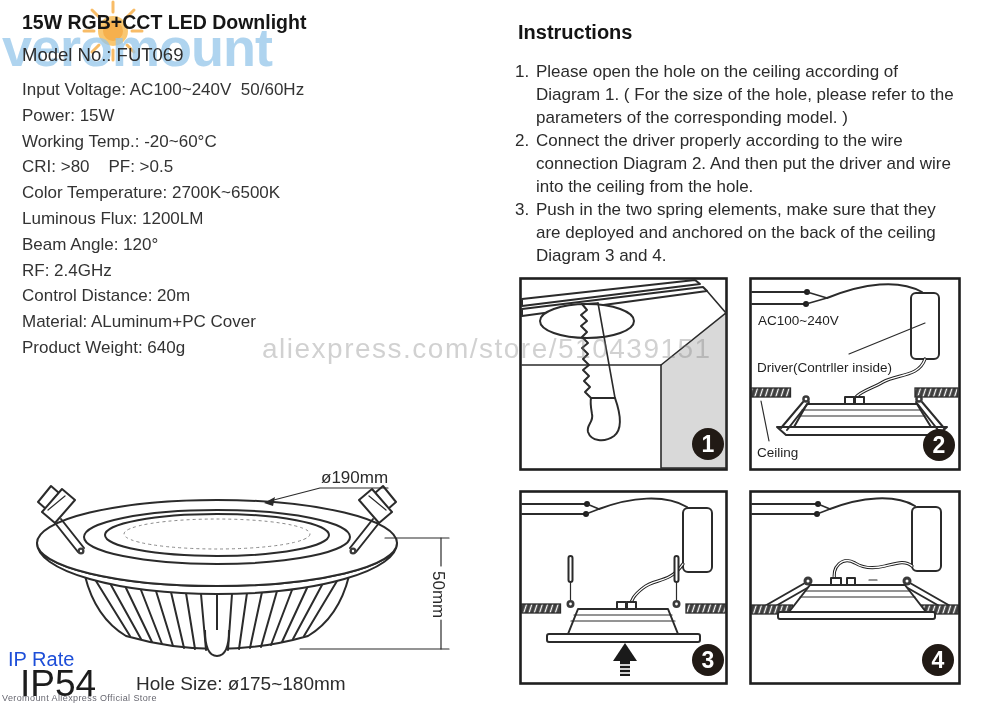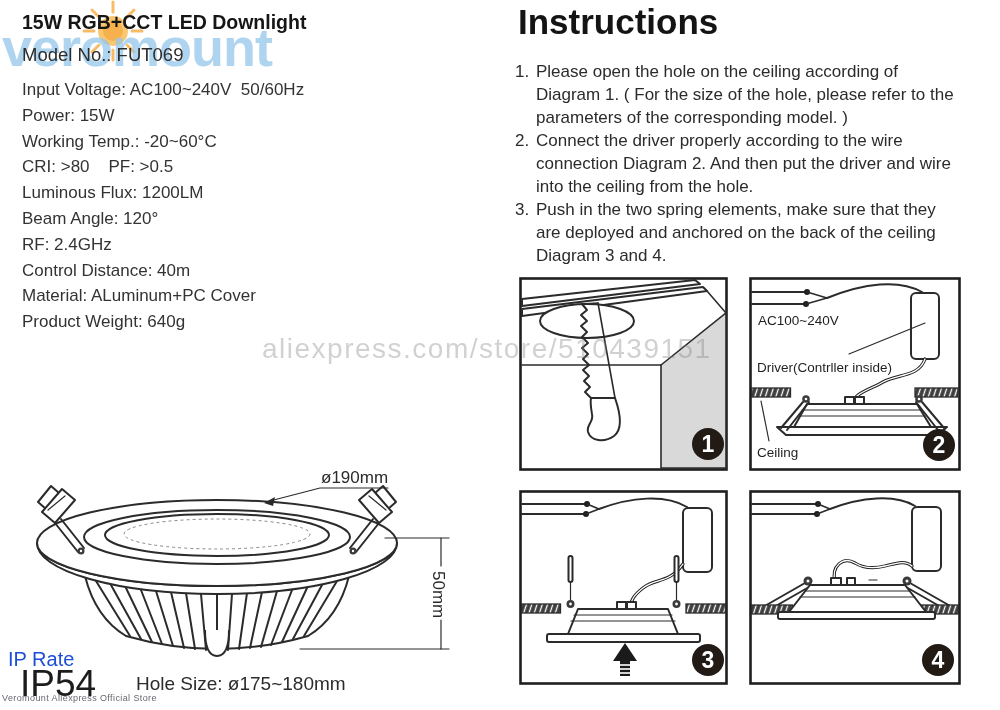--- a/index.html
+++ b/index.html
@@ -16,21 +16,21 @@
   
   .title{position:absolute;left:22px;top:11px;font-size:19.5px;font-weight:bold;color:#161616;z-index:1;}
   .model{position:absolute;left:22px;top:44px;font-size:18.5px;color:#2d2d2d;z-index:1;}
   .specs{position:absolute;left:22px;top:77px;z-index:1;}
   .spec{font-size:17px;line-height:25.8px;color:#333;white-space:pre;}
   .ip-label{position:absolute;left:8px;top:648px;font-size:20px;color:#1d4ed8;z-index:2;}
   .ip-value{position:absolute;left:20px;top:663px;font-size:37px;color:#1c1c1c;z-index:2;}
   .hole-size{position:absolute;left:136px;top:673px;font-size:19px;color:#2c2c2c;z-index:2;}
   .drawing{position:absolute;left:8px;top:438px;z-index:1;}
   
-  .instr-head{position:absolute;left:518px;top:2px;font-size:35px;font-weight:bold;color:#141414;}
+  .instr-head{position:absolute;left:518px;top:21px;font-size:20px;font-weight:bold;color:#141414;}
   .instr-list{position:absolute;left:515px;top:60px;width:440px;}
   .instr-item{display:flex;font-size:17px;line-height:23px;color:#2b2b2b;}
   .instr-num{width:21px;flex:none;}
   .instr-text{width:418px;}
   .diagram{position:absolute;z-index:1;}
   .diagram svg{display:block;}
   
   .ln{stroke:#2b2b2b;fill:none;stroke-width:2;stroke-linecap:round;stroke-linejoin:round;}
   .lnw{stroke:#2b2b2b;fill:#ffffff;stroke-width:2;stroke-linejoin:round;}
   .thin{stroke-width:1.2;}
@@ -71,24 +71,25 @@
   <div class="wm-url">aliexpress.com/store/510439151</div>
   <div class="wm-footer">Veromount Aliexpress Official Store</div>
 
   <div class="title">15W RGB+CCT LED Downlight</div>
   <div class="model">Model No.: FUT069</div>
   <div class="specs">
     <div class="spec">Input Voltage: AC100~240V  50/60Hz</div>
     <div class="spec">Power: 15W</div>
     <div class="spec">Working Temp.: -20~60°C</div>
     <div class="spec">CRI: &gt;80    PF: &gt;0.5</div>
+    <div class="spec">Color Temperature: 2700K~6500K</div>
     <div class="spec">Luminous Flux: 1200LM</div>
     <div class="spec">Beam Angle: 120°</div>
     <div class="spec">RF: 2.4GHz</div>
-    <div class="spec">Control Distance: 40m</div>
+    <div class="spec">Control Distance: 20m</div>
     <div class="spec">Material: ALuminum+PC Cover</div>
     <div class="spec">Product Weight: 640g</div>
   </div>
 
   <div class="drawing">
     <svg width="470" height="268" viewBox="0 0 470 268">
 
       <g>
         <path class="lnw" d="M77,138 C84,166 98,186 118,198 Q209,224 300,198 C320,186 334,166 341,138 Q209,172 77,138 Z"></path>
         <g class="ln" stroke-width="2">

